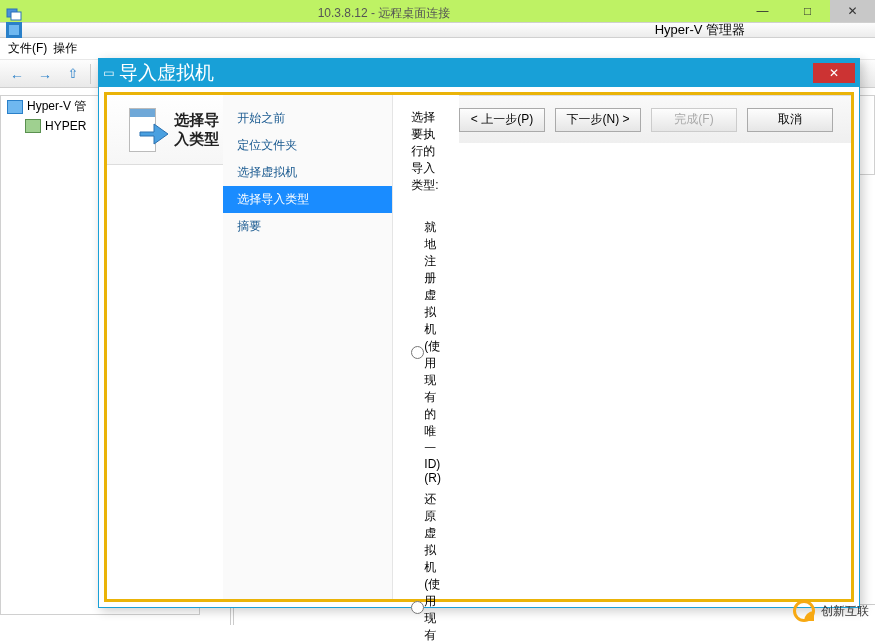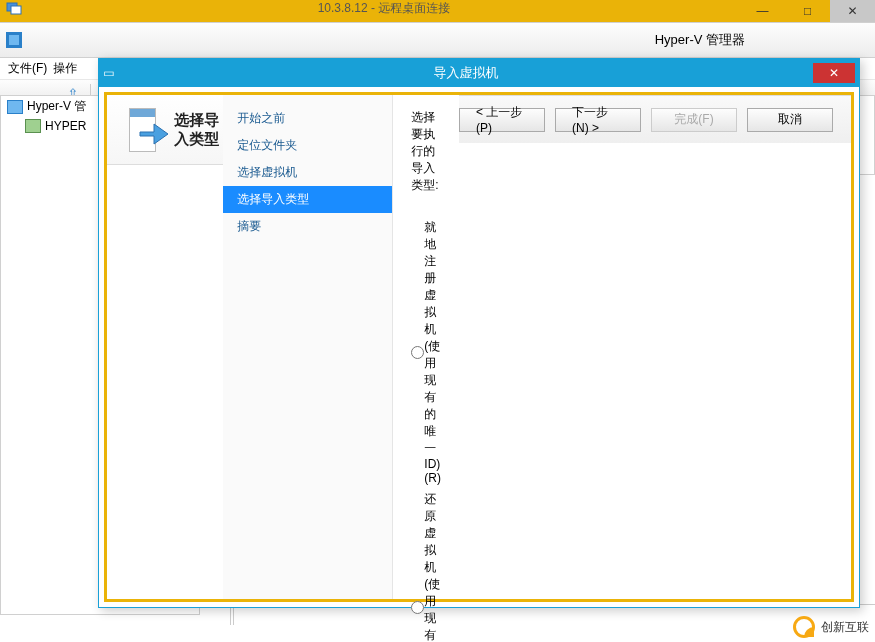--- a/index.html
+++ b/index.html
@@ -1,27 +1,27 @@
 <!DOCTYPE html>
 <html><head>
 <meta charset="utf-8">
 <style>
 * { box-sizing: border-box; margin: 0; padding: 0; font-family: "Microsoft YaHei", "Segoe UI", Tahoma, sans-serif; font-size: 12px; }
 body { width: 875px; height: 642px; background: #fff; position: relative; overflow: hidden; }
 
 
-.rdp-title { height: 22px; background: #eab308; display: flex; align-items: flex-start; }
+.rdp-title { height: 22px; background: #bef264; display: flex; align-items: flex-end; }
 .rdp-title .icon { width: 16px; height: 16px; margin: 0 6px; }
 .rdp-title .title-text { flex: 1; text-align: center; color: #555; }
 .win-btns { display: flex; }
 .win-btn { width: 45px; height: 22px; display: flex; align-items: center; justify-content: center; color: #333; }
 .win-btn.close { background: #c8c8c8; }
 
 
-.hv-strip { height: 36px; background: linear-gradient(#fdfdfd,#ececec); border-top: 1px solid #d0d0d0; border-bottom: 1px solid #d0d0d0; display: flex; align-items: center; }
+.hv-strip { height: 16px; background: linear-gradient(#fdfdfd,#ececec); border-top: 1px solid #d0d0d0; border-bottom: 1px solid #d0d0d0; display: flex; align-items: center; }
 .hv-strip .hv-icon { width: 16px; height: 16px; background: #2a80c9; margin: 0 6px; position: relative; }
 .hv-strip .hv-icon::after { content:""; position:absolute; left:3px; top:3px; width:10px; height:10px; background:#6fb8f0; }
 .hv-strip .hv-mgr { margin-left: auto; margin-right: 130px; font-size: 13px; }
 
 
 .menu-row { height: 22px; display: flex; align-items: center; padding-left: 8px; gap: 6px; background: #fff; border-bottom: 1px solid #e8e8e8; }
 .menu-row span { color: #000; }
 
 
 .nav-tb { height: 28px; background: linear-gradient(#fdfdfd,#e9e9e9); display: flex; align-items: center; gap: 6px; padding: 0 6px; border-bottom: 1px solid #cfcfcf; }
@@ -36,21 +36,21 @@
 .tree-item { display:flex; align-items:center; gap:4px; padding:2px 6px; }
 .tree-item .ico { width:16px; height:14px; background:#6fb8f0; border:1px solid #2a80c9; }
 .tree-item.child { margin-left:18px; }
 
 .right-strip { position:absolute; top:95px; right:0; width:60px; height:80px; background:#fff; border:1px solid #d0d0d0; padding:4px; font-size:11px;}
 
 
 .dlg { position:absolute; left:98px; top:58px; width:762px; height:550px; border:1px solid #18a0d7; background:#fff; box-shadow: 3px 3px 10px rgba(0,0,0,0.2); }
 .dlg-title { height:28px; background:#18a0d7; display:flex; align-items:center; color:#fff; }
 .dlg-title .ti { width:20px; text-align:center; }
-.dlg-title .tt { flex:1; text-align:center; font-size:13px; }
+.dlg-title .tt { flex:1; text-align:left; font-size:19px; }
 .dlg-close { width:42px; height:20px; background:#c33; color:#fff; display:flex; align-items:center; justify-content:center; margin-right:4px; }
 
 .dlg-body { position:absolute; left:5px; top:33px; right:5px; bottom:5px; border:3px solid #eab308; background:#fff; display:flex; flex-direction:row; }
 
 
 .dlg-head { height:70px; background:linear-gradient(#fff,#f6f6f6); border-bottom:1px solid #ddd; display:flex; align-items:center; padding-left:22px; gap:18px; }
 .dlg-head .big-icon { width:48px; height:44px; border:1px solid #bbb; background:#fff; position:relative; }
 .dlg-head .big-icon::before {content:"";position:absolute;top:0;left:0;right:0;height:8px;background:#6fa8d8;}
 .dlg-head .big-icon svg { position:absolute; left:6px; top:10px; }
 .dlg-head .ht { font-size:15px; font-weight:bold; color:#222; }
@@ -61,25 +61,25 @@
 .dlg-nav .ni { padding:5px 14px; color:#1a5a90; cursor:default; }
 .dlg-nav .ni.sel { background:#1a8cff; color:#fff; }
 .dlg-content { flex:1; padding:14px 18px; }
 .dlg-content .prompt { margin-bottom:22px; color:#000; }
 .radio-row { display:flex; align-items:center; padding:3px 0; }
 .radio-row input { width:13px; height:13px; }
 .radio-row label { color:#000; }
 
 
 .dlg-foot { height:48px; border-top:1px solid #ddd; background:linear-gradient(#f9f9f9,#efefef); display:flex; align-items:center; justify-content:flex-end; gap:10px; padding-right:18px; }
-.dlg-btn { min-width:86px; height:24px; border:1px solid #aaa; background:linear-gradient(#fdfdfd,#e6e6e6); display:flex; align-items:center; justify-content:center; padding:0 16px; }
+.dlg-btn { min-width:86px; height:24px; border:1px solid #aaa; background:linear-gradient(#fdfdfd,#e6e6e6); display:flex; align-items:center; justify-content:center; padding:0 9px; }
 .dlg-btn.disabled { color:#aaa; border-color:#ccc; }
 
 
-.wm { position:absolute; right:6px; bottom:4px; display:flex; align-items:center; gap:6px; font-size:14px; color:#333; }
+.wm { position:absolute; right:6px; bottom:20px; display:flex; align-items:center; gap:6px; font-size:14px; color:#333; }
 .wm .o { width:22px; height:22px; border:3px solid #f7a913; border-radius:50%; position:relative; }
 .wm .o::after{content:"";position:absolute;right:-2px;bottom:-2px;width:10px;height:10px;background:#f7a913;border-top-left-radius:10px;}
 
 
 .bot-strip { position:absolute; left:200px; right:0; bottom:18px; height:20px; border-top:1px solid #ccc; display:flex; align-items:center; padding-left:30px; gap:40px; font-size:11px;}
 .bot-strip .sep{width:4px;height:20px;border-left:1px solid #ccc;border-right:1px solid #ccc;}
 
 .arrow-left::before{content:"←";color:#2a80c9;font-size:14px;}
 .arrow-right::before{content:"→";color:#2a80c9;font-size:14px;}
 .arrow-up::before{content:"⇧";color:#2a80c9;font-size:13px;}

